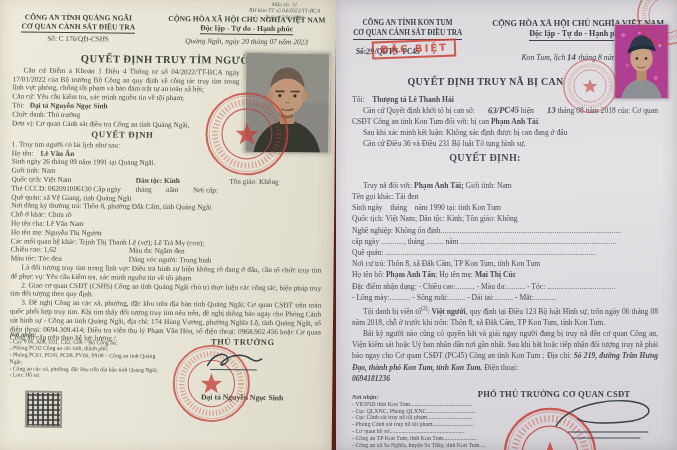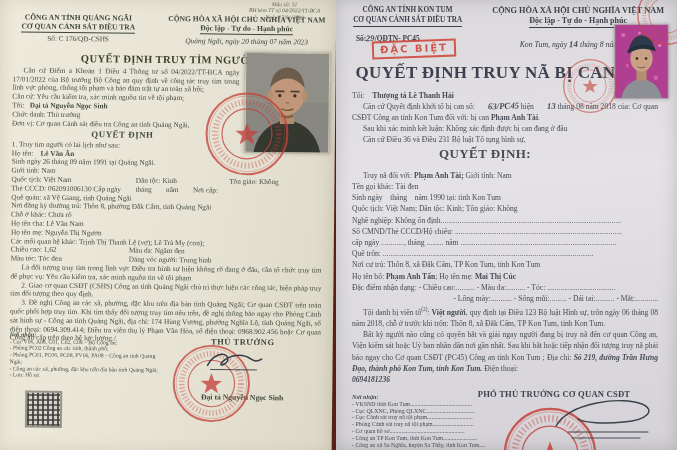--- a/index.html
+++ b/index.html
@@ -26,56 +26,56 @@
   .l-date{font-style:italic;font-weight:normal;font-size:7.4px;margin-top:2px;}
   .l-title{text-align:center;font-weight:bold;font-size:10.6px;letter-spacing:.4px;
       margin-top:8px;color:#39412f;}
   .l-body{padding:3px 12px 0 14px;font-size:7.25px;line-height:8.8px;text-align:justify;
       position:relative;z-index:1;}
   .narrow{margin-right:84px;}
   .ind{text-indent:11px;}
   .l-qd{text-align:center;font-weight:bold;font-size:8.8px;line-height:10.5px;
       margin:1px 90px 1px 0;letter-spacing:.6px;}
   .row{display:flex;}
-  .w40{width:40%;} .w30{width:30%;} .w38{width:38%;} .grow{flex:1;}
+  .w40{width:40%;} .w30{width:30%;font-weight:bold;} .w38{width:38%;} .grow{flex:1;}
   .pre{white-space:pre-wrap;}
   .l-footer{position:absolute;left:14px;top:336px;width:158px;font-size:5.7px;
       line-height:6.7px;color:#4a5146;z-index:1;}
   .nn-label{font-weight:bold;font-style:italic;font-size:6.2px;}
   .qr{position:absolute;left:30px;top:395px;width:33px;height:33px;border:2px solid #97948a;
       background:
         repeating-linear-gradient(90deg, rgba(60,60,60,.85) 0 2px, transparent 2px 5px),
         repeating-linear-gradient(0deg, rgba(70,70,70,.8) 0 2px, #d8d5c8 2px 5px);z-index:1;}
   .l-chief{position:absolute;left:168px;top:340px;width:158px;text-align:center;z-index:1;}
   .l-chief-title{font-weight:bold;font-size:8.4px;letter-spacing:.6px;color:#3d4539;}
   .l-chief-name{font-weight:bold;font-size:7.7px;margin-top:46px;color:#3d4539;}
   .photo-left{position:absolute;left:246px;top:54px;width:84px;height:99px;
       border:1px solid #b3ae9d;z-index:4;box-shadow:0 0 4px rgba(0,0,0,.25);}
   .seal{position:absolute;z-index:6;opacity:.78;}
   .seal-l-mid{left:206px;top:93px;width:86px;height:86px;}
   .seal-l-bot{left:176px;top:346px;width:80px;height:80px;}
   .sig-left{position:absolute;left:208px;top:352px;width:62px;height:24px;z-index:7;}
   
-  .r-head{display:flex;margin-top:6px;}
+  .r-head{display:flex;margin-top:19px;}
   .r-col-org{width:42%;text-align:center;font-weight:bold;font-size:7.2px;line-height:9.6px;color:#3c414c;}
   .r-col-nat{width:58%;text-align:center;font-size:8px;line-height:10px;color:#3c414c;}
   .r-nat1{font-weight:bold;font-size:8.3px;}
   .r-nat2{font-weight:bold;font-size:8px;}
   .r-so{margin:7px 0 0 20px;font-size:7.4px;}
   .r-date{font-style:italic;font-size:7.8px;margin-top:11px;text-align:center;}
   .hw{font-style:italic;font-weight:bold;color:#454b58;display:inline-block;
       transform:rotate(-2deg);font-size:1.15em;}
   .dacbiet{position:absolute;left:36px;top:40px;border:2px solid #ce4034;color:#ce4034;
       font-family:"DejaVu Sans",sans-serif;font-weight:bold;font-size:10px;letter-spacing:2px;
       padding:1px 6px 2px;transform:rotate(-2deg);opacity:.85;z-index:5;}
-  .r-title{text-align:center;font-weight:bold;font-size:17px;letter-spacing:.3px;
+  .r-title{text-align:center;font-weight:bold;font-size:10px;letter-spacing:.3px;
       margin:13px 42px 0 0;color:#3c4150;}
   .r-body{padding:7px 19px 0 16px;font-size:7.6px;line-height:11.2px;text-align:justify;
       position:relative;z-index:1;}
-  .r-qd{text-align:center;font-weight:bold;font-size:13px;margin:2px 40px 11px 0;letter-spacing:.4px;}
+  .r-qd{text-align:center;font-weight:bold;font-size:10px;margin:2px 40px 17px 0;letter-spacing:.4px;}
   .dots{white-space:nowrap;overflow:hidden;}
   .r-footer{position:absolute;left:16px;top:394px;width:165px;font-size:5.9px;
       line-height:6.8px;color:#4a4f58;z-index:1;}
   .r-chief{position:absolute;left:128px;top:389px;width:180px;text-align:center;
       font-weight:bold;font-size:8.6px;letter-spacing:.2px;color:#3c414c;z-index:1;}
   .photo-right{position:absolute;left:278px;top:24px;width:53px;height:73px;
       border:1px solid #b0a3ac;z-index:4;box-shadow:0 0 4px rgba(0,0,0,.25);}
   .seal-r-title{left:226px;top:58px;width:56px;height:56px;opacity:.6;}
   .seal-r-corner{left:300px;top:-16px;width:62px;height:62px;opacity:.65;}
   .seal-r-bot{left:166px;top:406px;width:96px;height:96px;opacity:.85;}
@@ -205,46 +205,45 @@
 <div class="paper paper-right">
   <div class="r-head">
     <div class="r-col-org">
       <div>CÔNG AN TỈNH KON TUM</div>
       <div><span class="u">CƠ QUAN CẢNH SÁT ĐIỀU TRA</span></div>
       <div class="r-so" style="text-align:left;"><span>Số:</span><span class="hw">29</span><span>/QĐTN- PC45</span></div>
     </div>
     <div class="r-col-nat">
       <div class="r-nat1">CỘNG HÒA XÃ HỘI CHỦ NGHĨA VIỆT NAM</div>
       <div class="r-nat2"><span class="u">Độc lập - Tự do - Hạnh phúc</span></div>
-      <div class="r-date"><span>Kon Tum, ngày</span> <span class="hw">14</span> <span>tháng 8 năm 2018</span></div>
+      <div class="r-date"><span>Kon Tum, lịch</span> <span class="hw">14</span> <span>tháng 8 năm 2018</span></div>
     </div>
   </div>
 
   <div class="dacbiet">ĐẶC BIỆT</div>
 
   <div class="r-title">QUYẾT ĐỊNH TRUY NÃ BỊ CAN</div>
 
   <div class="r-body">
     <p><span>Tôi:</span>&nbsp;&nbsp;&nbsp;&nbsp;<span class="bold">Thượng tá Lê Thanh Hải</span></p>
     <p class="ind"><span>Căn cứ Quyết định khởi tố bị can số: </span><span class="hw">63/PC45</span><span> hiện </span><span class="hw">13</span><span> tháng 08 năm 2018 của: Cơ quan CSĐT Công an tỉnh Kon Tum đối với: bị can </span><span class="bold">Phạm Anh Tài</span><span>.</span></p>
     <p class="ind">Sau khi xác minh kết luận: Không xác định được bị can đang ở đâu</p>
     <p class="ind">Căn cứ Điều 36 và Điều 231 Bộ luật Tố tụng hình sự,</p>
     <p class="r-qd">QUYẾT ĐỊNH:</p>
     <p class="ind"><span>Truy nã đối với: </span><span class="bold">Phạm Anh Tài;</span><span> Giới tính: Nam</span></p>
     <p>Tên gọi khác: Tài đen</p>
     <p class="pre">Sinh ngày    tháng    năm 1990 tại: tỉnh Kon Tum</p>
     <p>Quốc tịch: Việt Nam; Dân tộc: Kinh; Tôn giáo: Không</p>
     <p class="dots">Nghề nghiệp: Không ổn định...............................................................................................</p>
-    <p class="dots">Số CMND/Thẻ CCCD/Hộ chiếu: ........................................................................................</p>
     <p class="dots">cấp ngày ............, tháng ......... năm ..................................................................................</p>
-    <p class="dots">Quê trốn: ...............................................................................................................</p>
+    <p class="dots">Quê quán: ...............................................................................................................</p>
     <p>Nơi cư trú: Thôn 8, xã Đắk Cấm, TP Kon Tum, tỉnh Kon Tum</p>
     <p><span>Họ tên bố: </span><span class="bold">Phạm Anh Tấn</span><span>; Họ tên mẹ: </span><span class="bold">Mai Thị Cúc</span></p>
     <p class="dots">Đặc điểm nhận dạng: - Chiều cao:.......... - Màu da:.......... - Tóc: ....................................</p>
-    <p class="dots" style="text-align:right;">- Lông mày:........... - Sống mũi:......... - Dái tai:.......... - Mắt:............</p>
+    <p class="dots" style="text-align:left;">- Lông mày:........... - Sống mũi:......... - Dái tai:.......... - Mắt:............</p>
     <p class="ind"><span>Tội danh bị viên tố</span><sup>(2)</sup><span>: </span><span class="bold">Việt người</span><span>, quy định tại Điều 123 Bộ luật Hình sự, trốn ngày 06 tháng 08 năm 2018, chỗ ở trước khi trốn: Thôn 8, xã Đắk Cấm, TP Kon Tum, tỉnh Kon Tum.</span></p>
     <p class="ind"><span>Bất kỳ người nào cũng có quyền bắt và giải ngay người đang bị truy nã đến cơ quan Công an, Viện kiểm sát hoặc Uỷ ban nhân dân nơi gần nhất. Sau khi bắt hoặc tiếp nhận đối tượng truy nã phải báo ngay cho Cơ quan CSĐT (PC45) Công an tỉnh Kon Tum ; Địa chỉ: </span><span class="bold it">Số 219, đường Trần Hưng Đạo, thành phố Kon Tum, tỉnh Kon Tum.</span><span> Điện thoại:</span></p>
     <p class="bold it">0694181236</p>
   </div>
 
   <div class="r-footer">
     <div class="nn-label">Nơi nhận:</div>
     <div>- VKSND tỉnh Kon Tum..........................................</div>
     <div>- Cục QLXNC, Phòng QLXNC.................................</div>
     <div>- Cục Cảnh sát truy nã tội phạm...............................</div>

